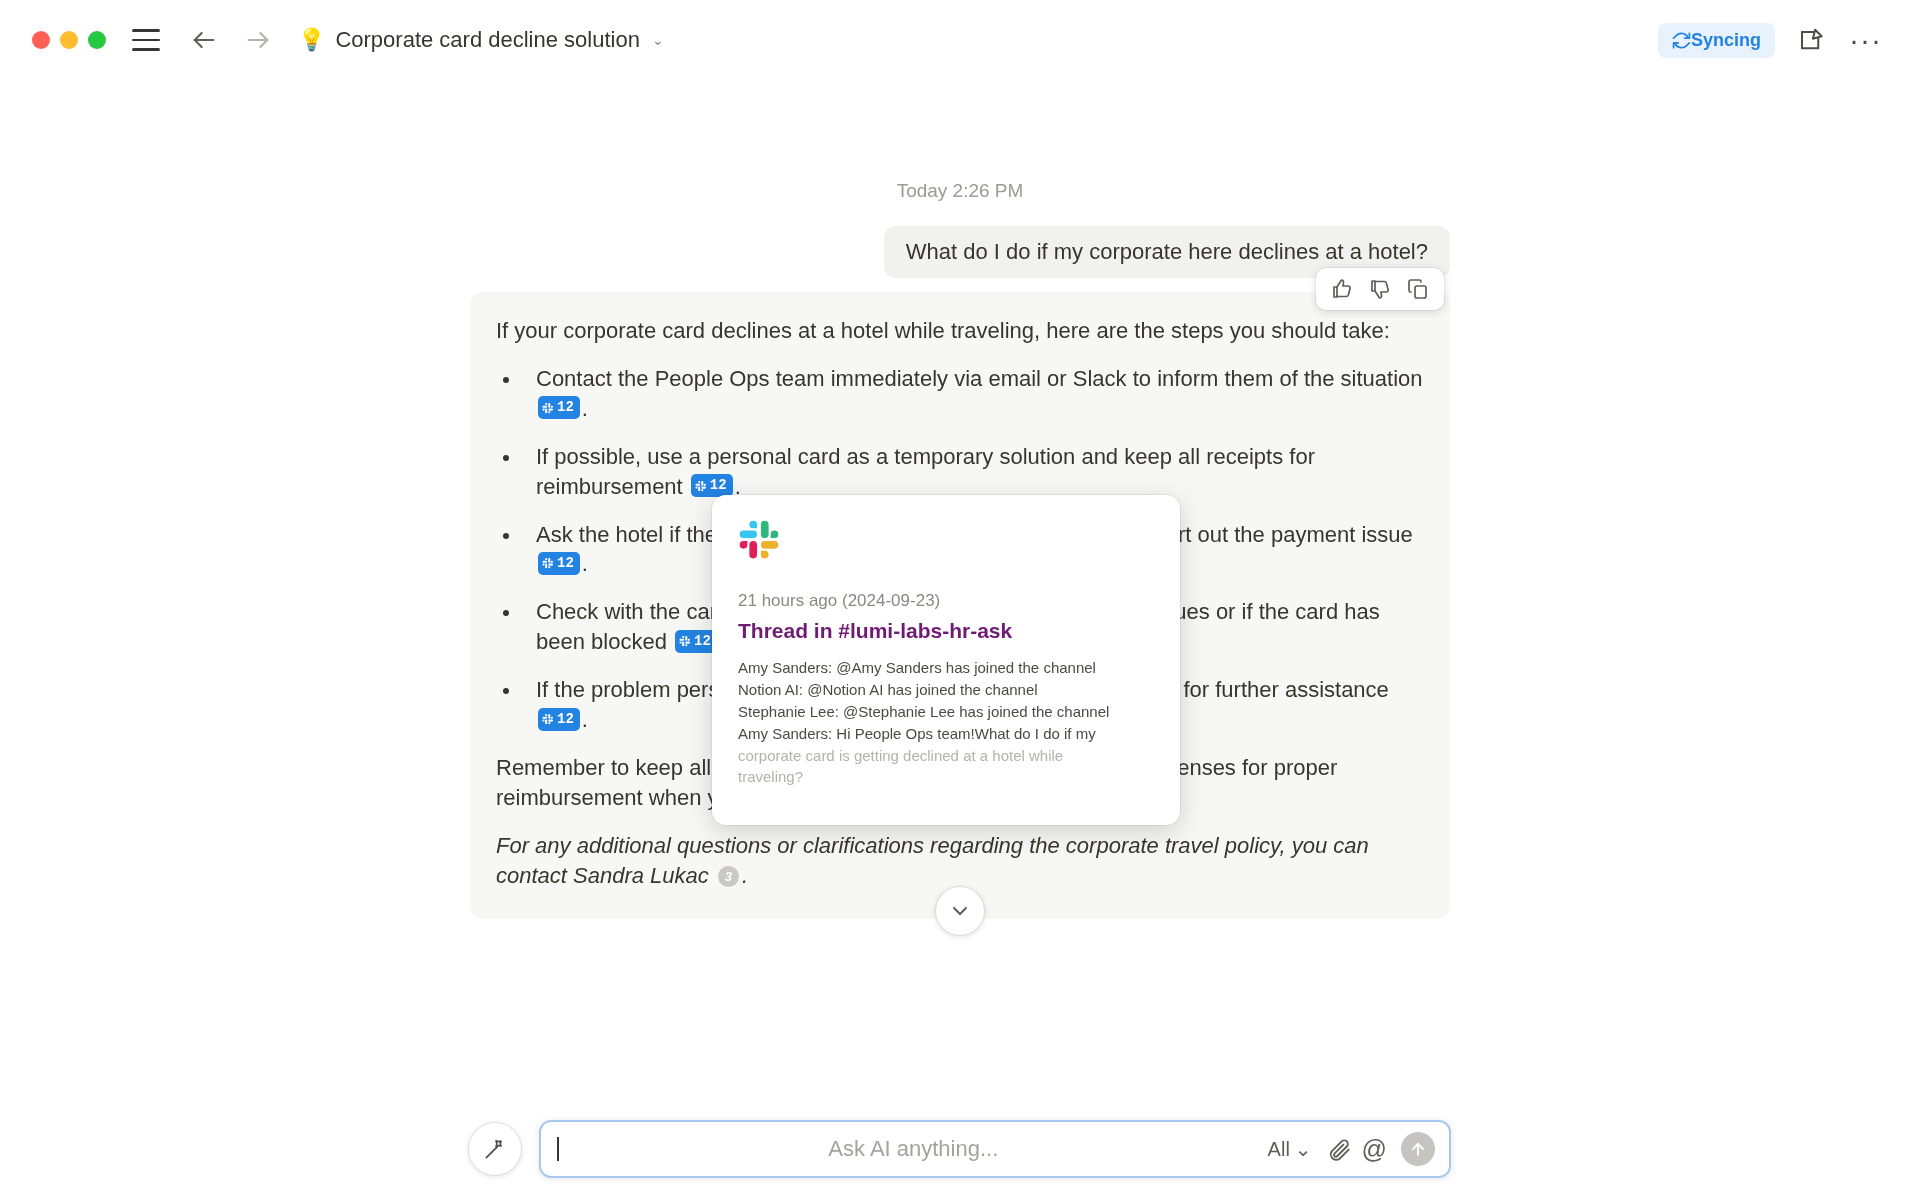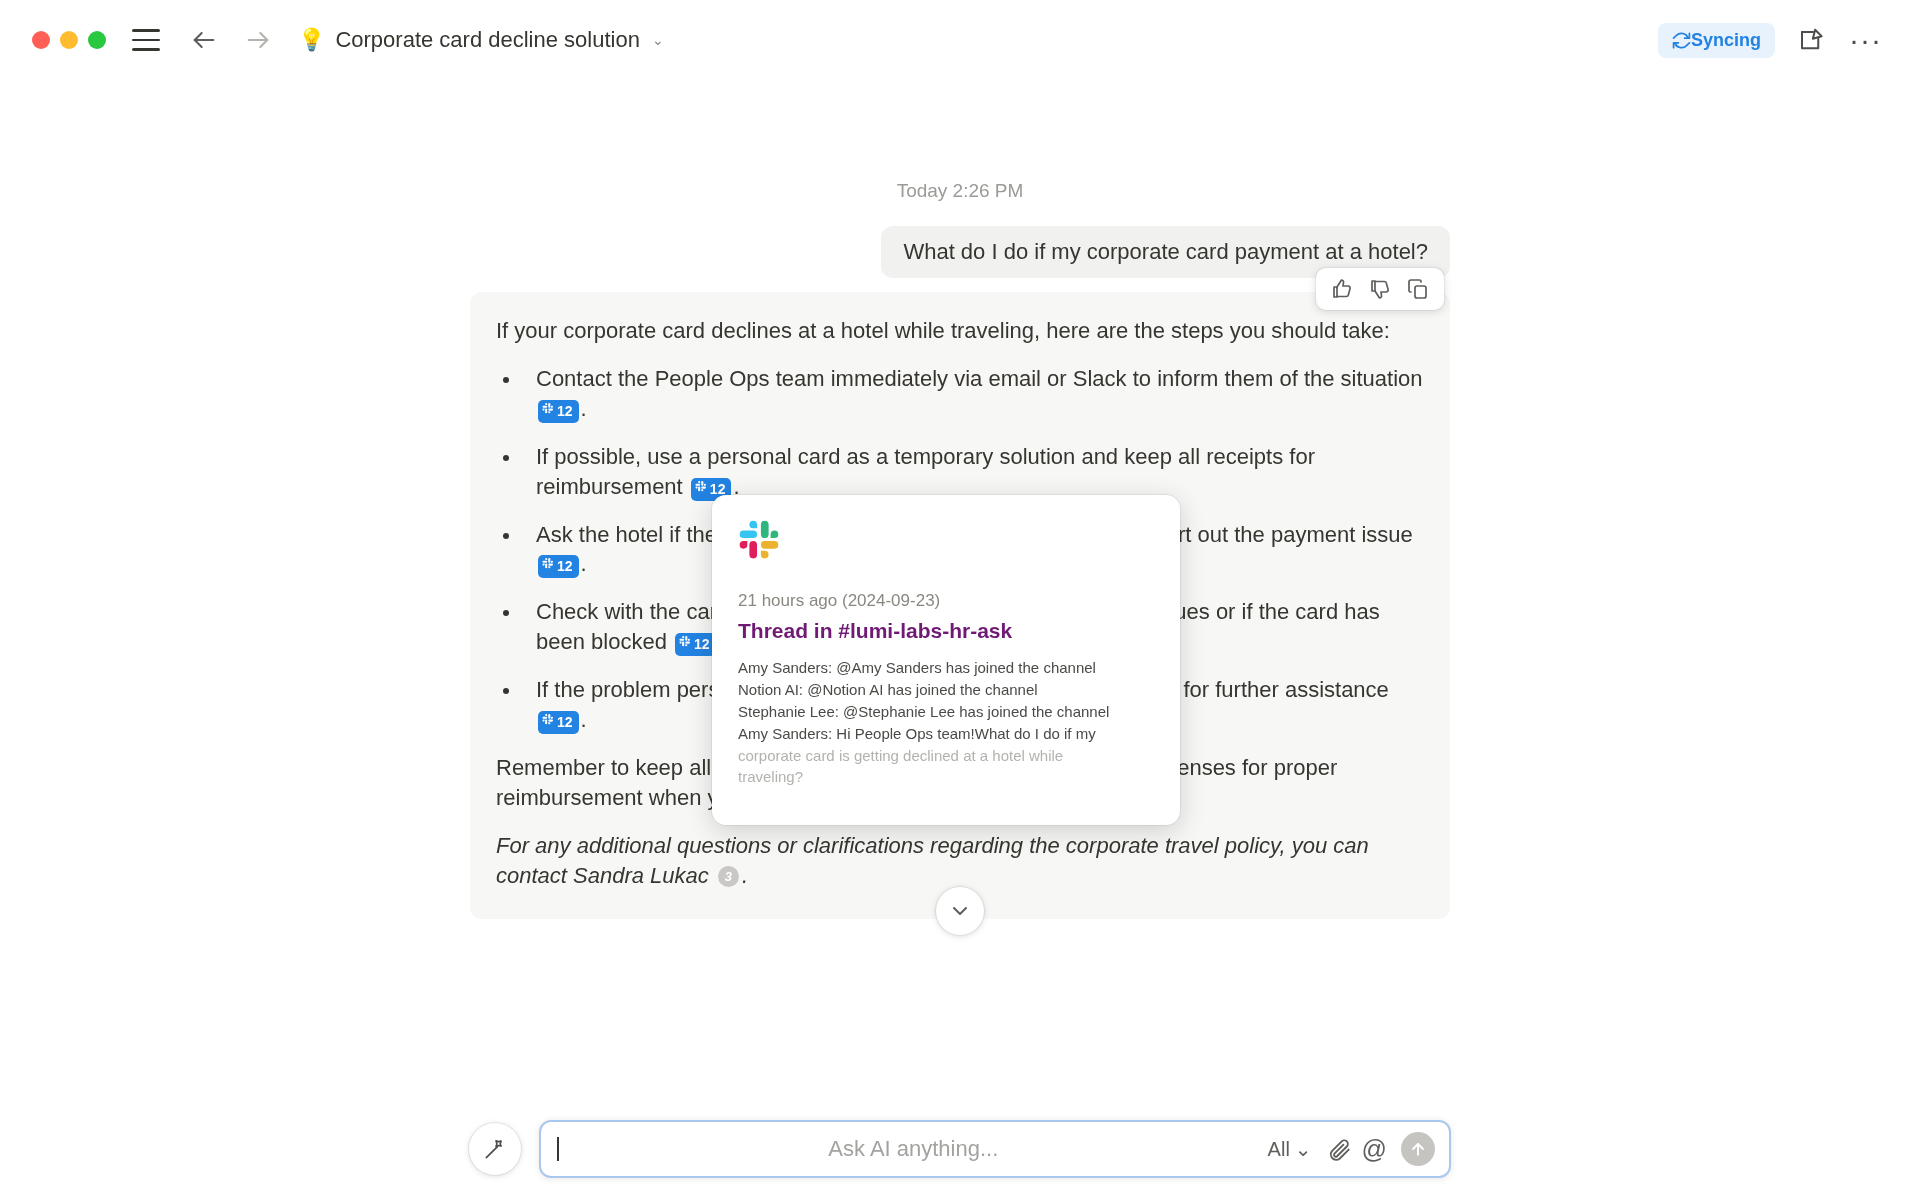--- a/index.html
+++ b/index.html
@@ -106,27 +106,28 @@
     line-height: 1.36;
     color: #37352f;
   }
   .answer-card p { margin-bottom: 18px; }
   .answer-card ul { margin: 0 0 14px 0; padding-left: 26px; }
   .answer-card li { margin-bottom: 18px; padding-left: 14px; }
   .answer-card li::marker { font-size: 20px; }
   .answer-card p:last-child { margin-bottom: 0; font-style: italic; }
 
   .cite {
-    display: inline-flex; align-items: flex-start; gap: 3px;
+    display: inline-flex; align-items: center; gap: 3px;
     background: #2383e2; color: #fff;
     border-radius: 5px;
     font-size: 14px; font-weight: 700;
     padding: 2px 6px 2px 4px;
     vertical-align: 2px;
     margin: 0 2px;
+    font-family: Liberation Mono, monospace;
   }
   .cite .slack-mini {
     width: 12px; height: 12px; display: inline-block;
   }
   .cite-grey {
     display: inline-flex; align-items: center; justify-content: center;
     background: #c9c8c4; color: #fff;
     border-radius: 50%;
     font-size: 13px; font-weight: 700;
     width: 21px; height: 21px;
@@ -297,21 +298,21 @@
       <span class="dots-btn">···</span>
     </div>
   </div>
 
   <div class="convo">
     <div class="timestamp">Today 2:26 PM</div>
 
     <div class="thread">
 
       <div class="clearfix">
-        <div class="user-msg">What do I do if my corporate card payment at a hotel?</div>
+        <div class="user-msg">What do I do if my corporate here declines at a hotel?</div>
       </div>
 
       <div class="answer-card">
 
         <div class="feedback">
           <span class="fb-icon">
             <svg viewBox="0 0 24 24" fill="none" stroke="currentColor" stroke-width="1.7" stroke-linecap="round" stroke-linejoin="round">
                 <path d="M7 10v10H4V10z"></path>
                 <path d="M7 10l4.5-7c1.4 0 2.2 1 2 2.4L13 9h5.2c1.3 0 2.2 1.2 1.9 2.4l-1.7 6.4c-.2 1-1.1 1.7-2.1 1.7H7"></path>
               </svg>

